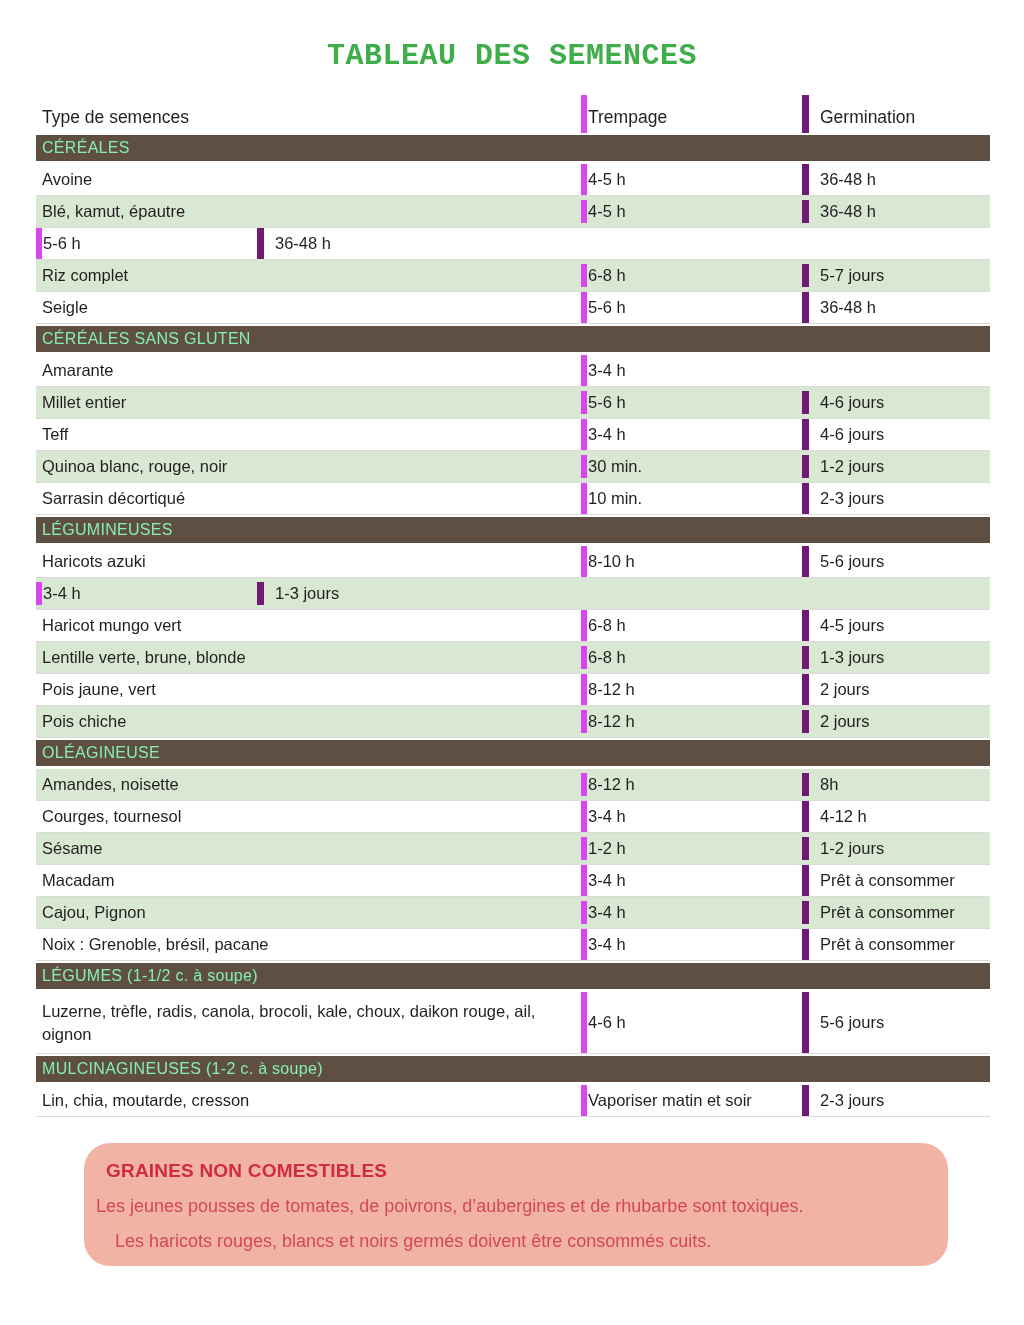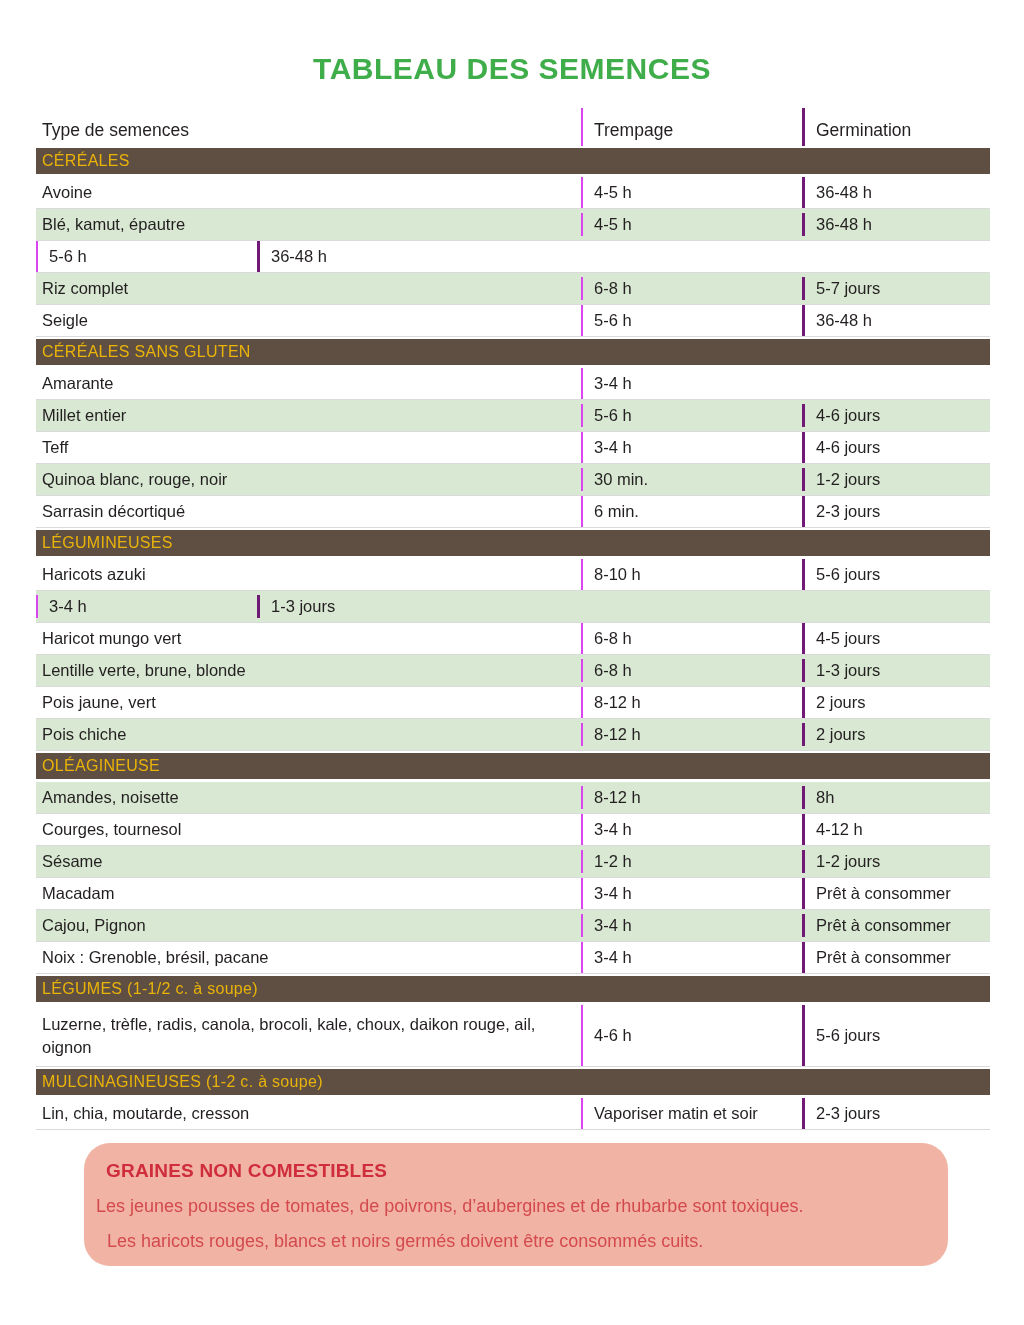--- a/index.html
+++ b/index.html
@@ -11,53 +11,54 @@
   }
   .page {
     position: relative;
     width: 1024px;
     height: 1325px;
     background: #ffffff;
     overflow: hidden;
   }
   .page-title {
     margin: 0;
-    padding-top: 52px;
+    padding-top: 39px;
     text-align: center;
     font-size: 30px;
     font-weight: bold;
     letter-spacing: 0.5px;
     color: var(--title-green, #3fae4a);
+    font-family: Liberation Mono, monospace;
   }
   .seed-table {
     margin: 22px 34px 0 36px;
     width: 954px;
   }
   .header-row {
     display: flex;
     align-items: stretch;
     height: 38px;
     font-size: 17.5px;
   }
   .header-row .cell {
     display: flex;
     align-items: flex-end;
     padding-bottom: 5px;
   }
   .cell { box-sizing: border-box; }
   .c0 { width: 545px; padding-left: 6px; padding-right: 14px; }
-  .c1 { width: 221px; padding-left: 11px; padding-right: 8px; border-left: 2px solid #d946ef; }
-  .c2 { flex: 1; padding-left: 11px; padding-right: 6px; border-left: 3px solid #701a75; }
+  .c1 { width: 221px; padding-left: 1px; padding-right: 8px; border-left: 6px solid #d946ef; }
+  .c2 { flex: 1; padding-left: 11px; padding-right: 6px; border-left: 7px solid #701a75; }
   .section-band {
     height: 26px;
     line-height: 26px;
     margin: 2px 0 3px 0;
     padding-left: 6px;
     background: var(--brown, #5e4f42);
-    color: #eab308;
+    color: #86efac;
     font-size: 16px;
     letter-spacing: 0.3px;
   }
   .row {
     display: flex;
     align-items: stretch;
     min-height: 31px;
     border-bottom: 1px solid #dadada;
     font-size: 16.5px;
   }
@@ -84,21 +85,21 @@
     font-size: 19px;
     font-weight: bold;
     letter-spacing: 0.2px;
     color: var(--note-title-red, #cf2c3c);
   }
   .note-line {
     margin: 14px 0 0 0;
     font-size: 18px;
     color: var(--note-text-red, #d4494e);
   }
-  .note-line.second { margin-left: 11px; }
+  .note-line.second { margin-left: 19px; }
 </style>
 </head>
 <body>
 
 <div class="page">
 
   <h1 class="page-title">TABLEAU DES SEMENCES</h1>
 
   <div class="seed-table">
     <div class="header-row">
@@ -147,21 +148,21 @@
           <div class="cell c1">3-4 h</div>
           <div class="cell c2">4-6 jours</div>
         </div>
         <div class="row shaded">
           <div class="cell c0">Quinoa blanc, rouge, noir</div>
           <div class="cell c1">30 min.</div>
           <div class="cell c2">1-2 jours</div>
         </div>
         <div class="row">
           <div class="cell c0">Sarrasin décortiqué</div>
-          <div class="cell c1">6 min.</div>
+          <div class="cell c1">10 min.</div>
           <div class="cell c2">2-3 jours</div>
         </div>
         <div class="section-band">LÉGUMINEUSES</div>
         <div class="row">
           <div class="cell c0">Haricots azuki</div>
           <div class="cell c1">8-10 h</div>
           <div class="cell c2">5-6 jours</div>
         </div>
         <div class="row shaded">
           <div class="cell c1">3-4 h</div>

